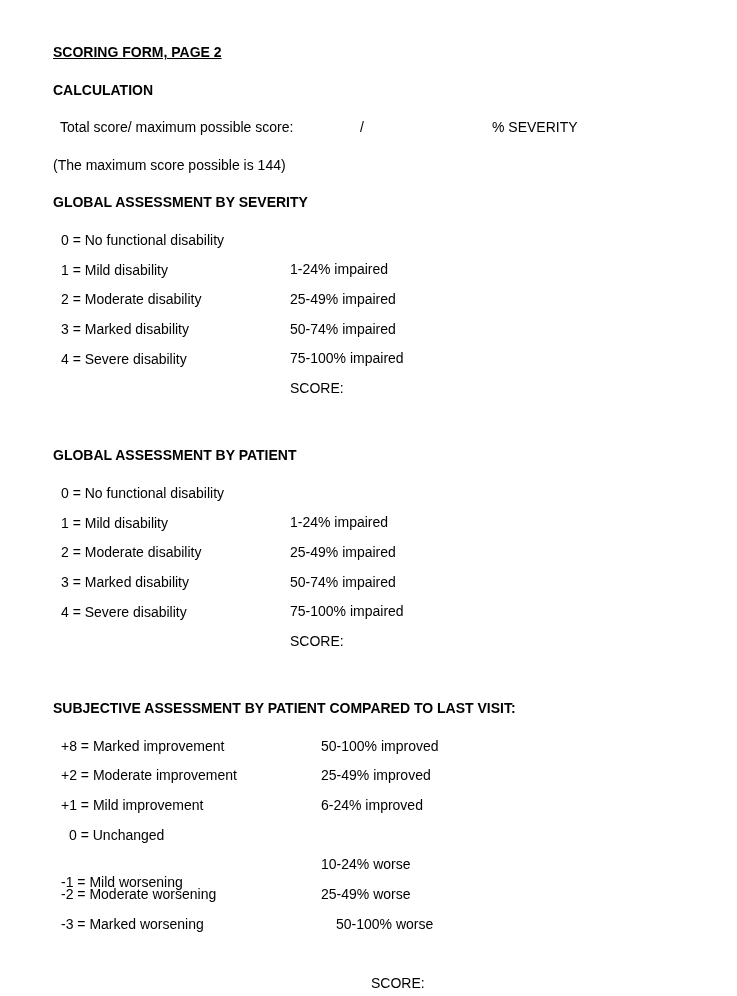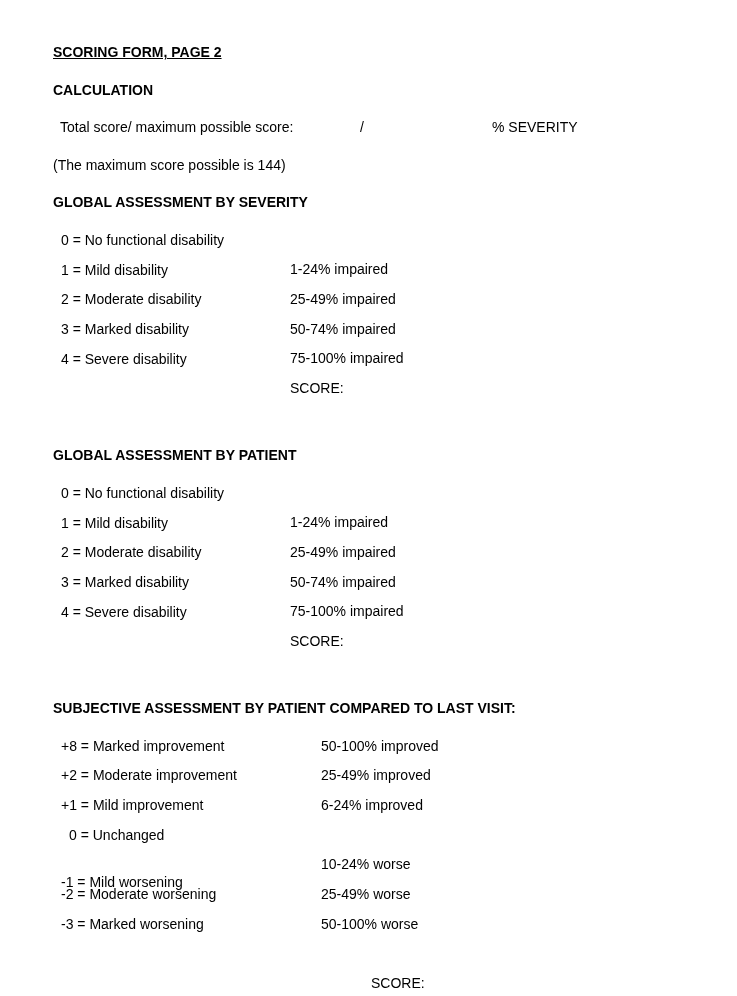--- a/index.html
+++ b/index.html
@@ -50,14 +50,14 @@
 <div class="abs" style="left:61px;top:742px;">+2 = Moderate improvement</div>
 <div class="abs" style="left:321px;top:742px;">25-49% improved</div>
 <div class="abs" style="left:61px;top:772px;">+1 = Mild improvement</div>
 <div class="abs" style="left:321px;top:772px;">6-24% improved</div>
 <div class="abs" style="left:69px;top:802px;">0 = Unchanged</div>
 <div class="abs" style="left:61px;top:849px;text-align:right;">-1 = Mild worsening</div>
 <div class="abs" style="left:321px;top:831px;">10-24% worse</div>
 <div class="abs" style="left:61px;top:861px;">-2 = Moderate worsening</div>
 <div class="abs" style="left:321px;top:861px;">25-49% worse</div>
 <div class="abs" style="left:61px;top:891px;">-3 = Marked worsening</div>
-<div class="abs" style="left:321px;top:891px;text-align:right;">50-100% worse</div>
+<div class="abs" style="left:336px;top:891px;text-align:right;">50-100% worse</div>
 <div class="abs" style="left:371px;top:950px;">SCORE:</div>
 
 </body></html>

